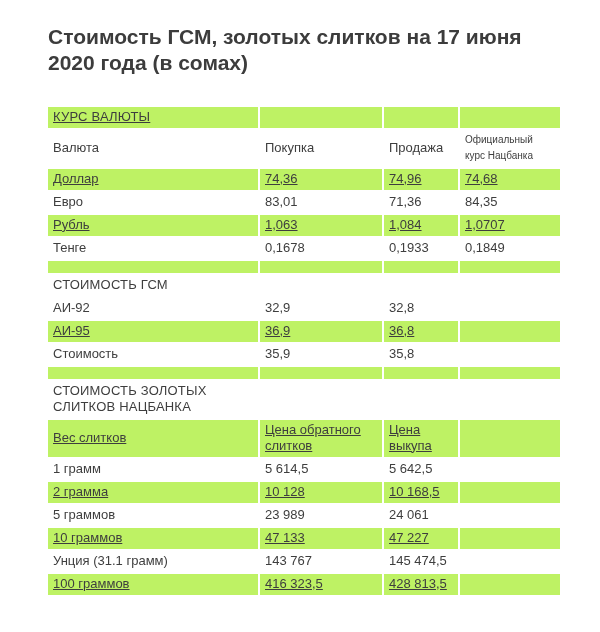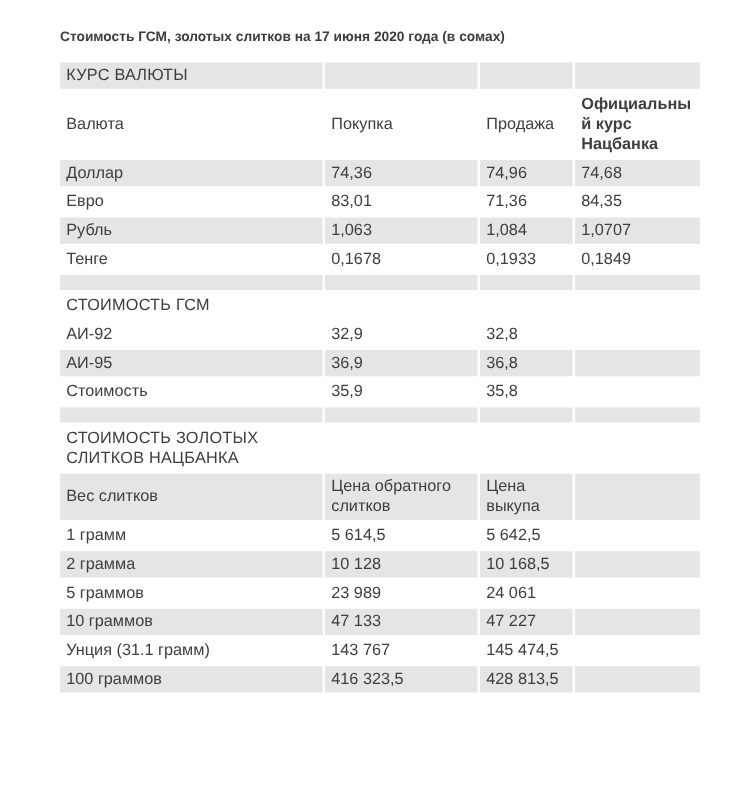--- a/index.html
+++ b/index.html
@@ -11,46 +11,46 @@
     width: 600px;
     height: 632px;
     overflow: hidden;
     font-family: "Liberation Sans", sans-serif;
     color: #3e3e3e;
   }
   .wrap {
     padding: 24px 36px 0 48px;
   }
   h1.page-title {
-    font-size: 11px;
+    font-size: 21px;
     line-height: 1.25;
     font-weight: bold;
     color: #3c3c3c;
-    margin: 0 0 10px 0;
+    margin: 0 0 28px 0;
   }
   table.rates {
     border-collapse: separate;
     border-spacing: 2px;
     table-layout: fixed;
     width: 516px;
     font-size: 13px;
     color: #3e3e3e;
     margin-left: -2px; 
   }
   table.rates td {
     padding: 2px 6px 3px 5px;
     line-height: 16px;
     vertical-align: middle;
     overflow: hidden;
     white-space: normal;
     word-wrap: break-word;
   }
-  tr.stripe td { background: #e5e5e5; }
+  tr.stripe td { background: #bef264; text-decoration: underline; }
   tr.spacer-row td { height: 12px; padding: 0 6px; }
-  td.bold { font-weight: bold; font-size: 13px; }
+  td.bold { font-weight: normal; font-size: 10px; }
   td.section-title { letter-spacing: 0.2px; }
 </style>
 </head>
 <body>
 
 <div class="wrap">
 
   <h1 class="page-title">Стоимость ГСМ, золотых слитков на 17 июня 2020 года (в сомах)</h1>
 
   <table class="rates">

